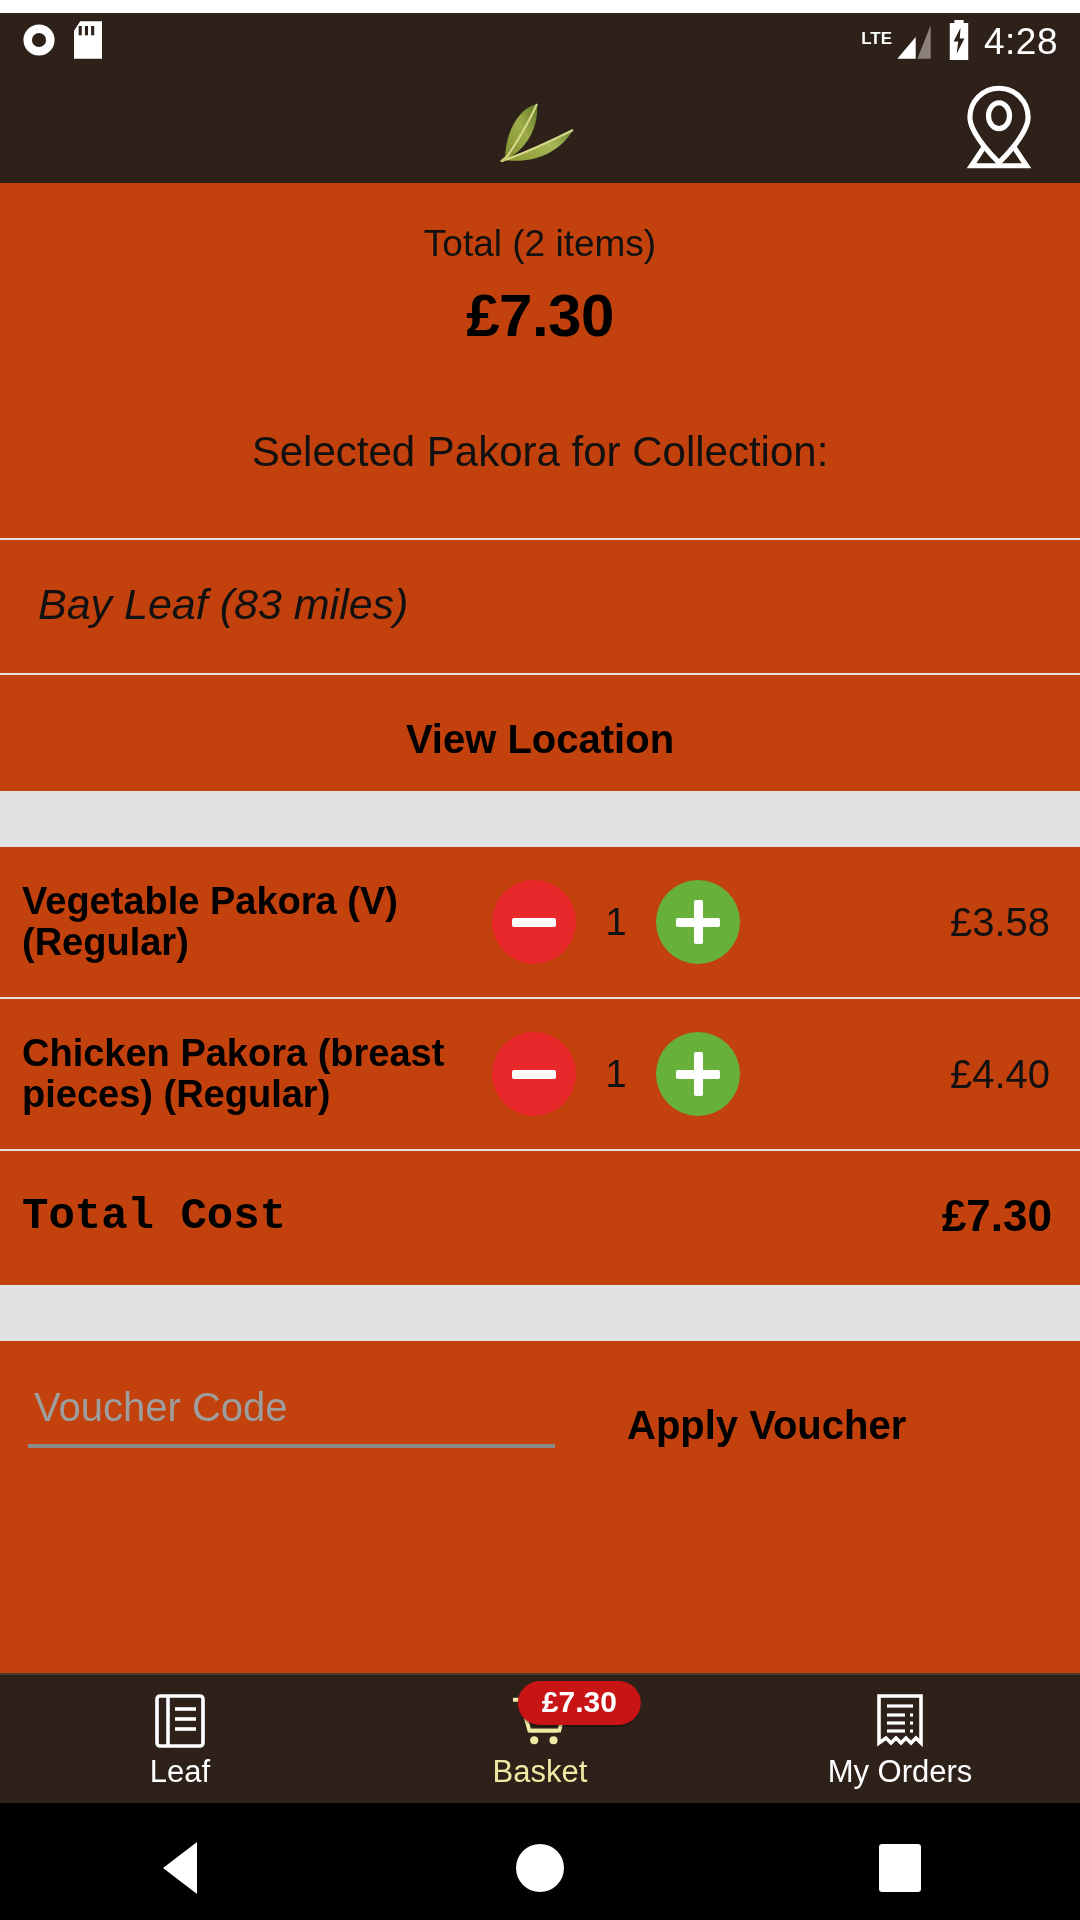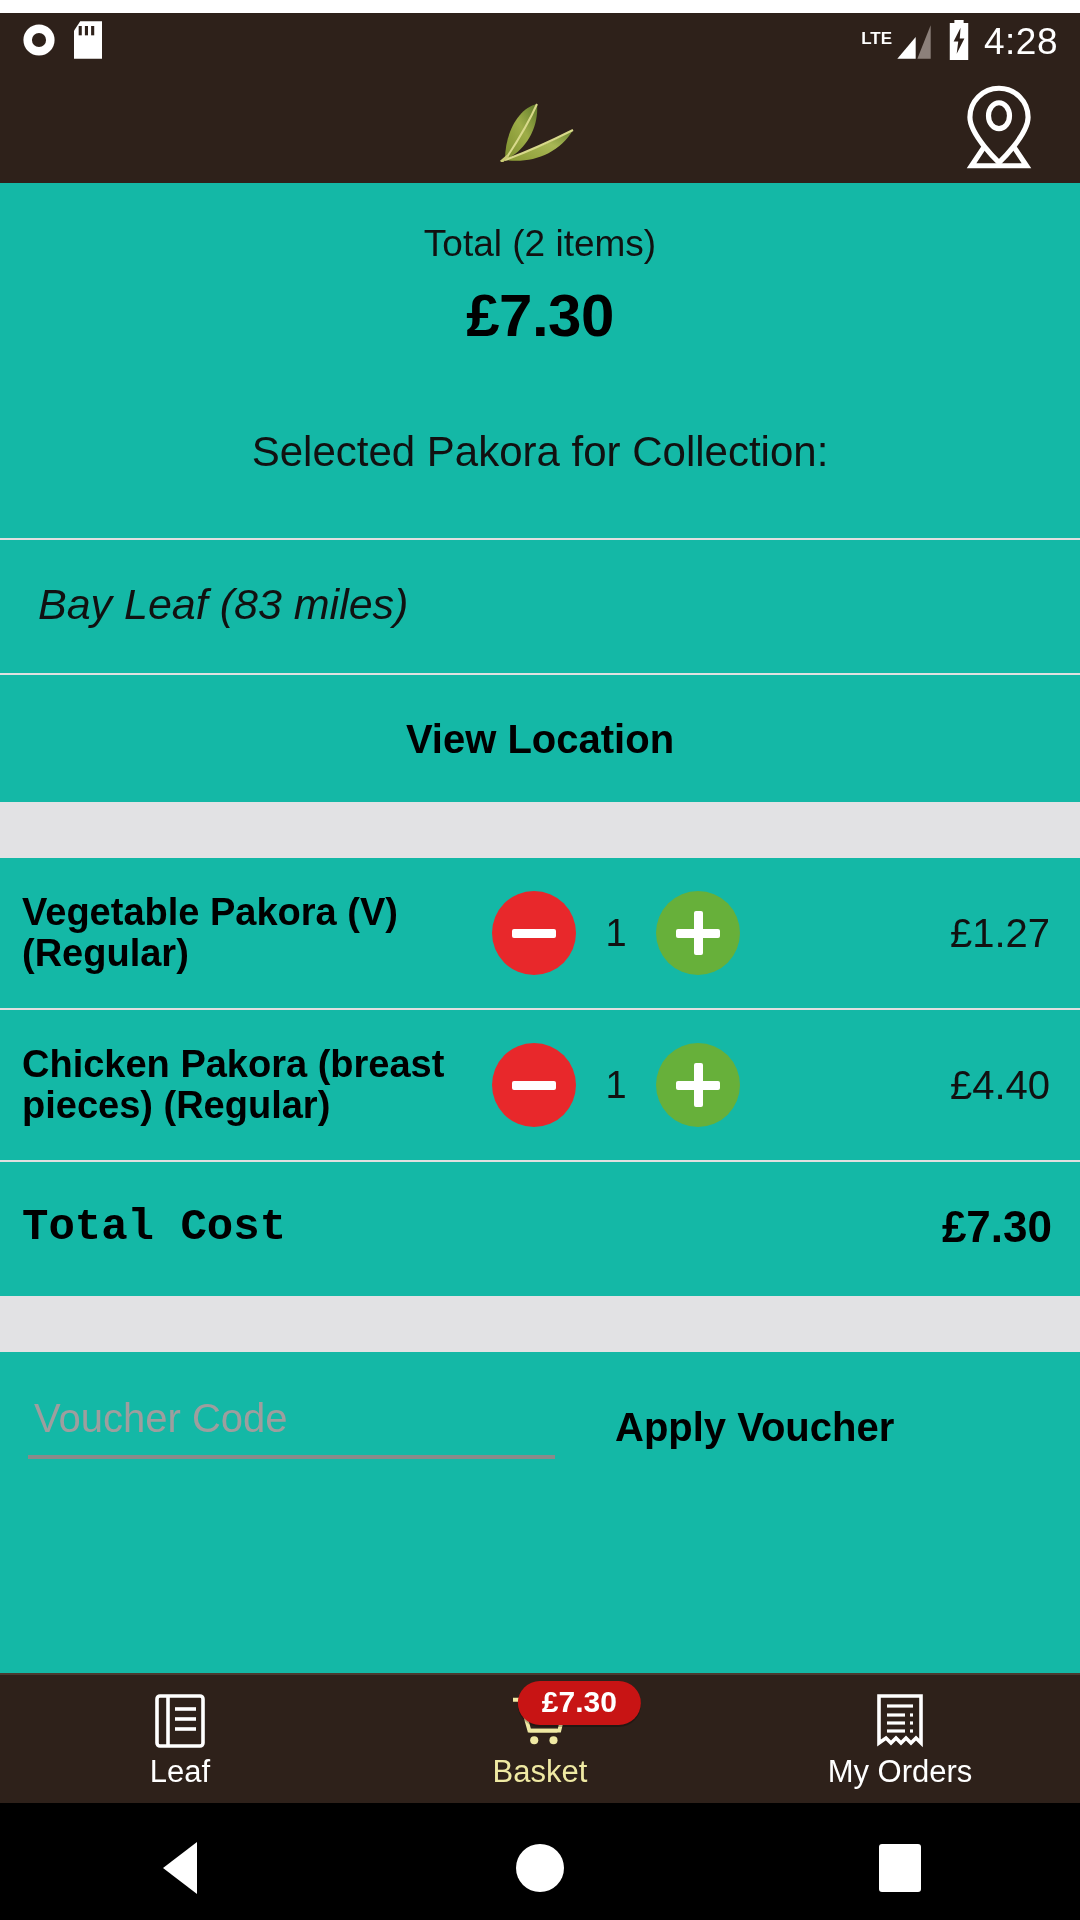--- a/index.html
+++ b/index.html
@@ -29,34 +29,34 @@
     display:flex; align-items:center; justify-content:center;
     flex:0 0 auto;
   }
   .logo { width:130px; height:70px; }
   .pin-btn {
     position:absolute; right:42px; top:50%; transform:translateY(-50%);
     width:78px; height:84px; display:flex; align-items:center; justify-content:center;
   }
 
   
-  .content { flex:1 1 auto; background:#14b8a6; overflow:hidden; }
+  .content { flex:1 1 auto; background:#c2410c; overflow:hidden; }
 
   .summary { padding:40px 0 0; text-align:center; }
   .summary-label { font-size:37px; color:#111; }
   .summary-total { font-size:60px; font-weight:bold; color:#000; margin-top:16px; letter-spacing:-0.5px; }
 
   .collection-title { text-align:center; font-size:42px; color:#111; padding:78px 0 62px; }
 
   .hr { height:2px; background:#e0e0e0; width:100%; }
 
   .store-row { padding:40px 38px 44px;font-style:italic; }
   .store-name { font-size:43px; color:#111; }
 
-  .viewloc-row { padding:42px 0 40px; text-align:center; }
+  .viewloc-row { padding:42px 0 29px; text-align:center; }
   .viewloc { font-size:40px; font-weight:bold; color:#000; }
 
   .band { height:56px; background:#e2e2e4; }
 
   .item-row {
     display:flex; align-items:center;
     padding:26px 30px 26px 22px; min-height:150px;
   }
   .item-name {
     flex:0 0 470px; font-size:38px; font-weight:bold; color:#000;
@@ -76,21 +76,21 @@
   .item-price { margin-left:auto; font-size:40px; color:#111; }
 
   .total-row {
     display:flex; align-items:center; justify-content:space-between;
     padding:40px 28px 44px 22px;
   }
   .total-label { font-size:44px; font-weight:bold; color:#000;font-family:Liberation Mono, monospace; }
   .total-value { font-size:44px; font-weight:bold; color:#000; }
 
   .voucher-row {
-    display:flex; align-items:center; padding:44px 30px 30px 28px; gap:34px;
+    display:flex; align-items:flex-end; padding:44px 30px 30px 28px; gap:46px;
   }
   .voucher-input {
     flex:0 0 408px; border:none; border-bottom:4px solid #8a8a8a;
     background:transparent; font-family:inherit; font-size:40px;
     color:#111; padding:0 6px 14px 6px; outline:none;
   }
   .voucher-input::placeholder { color:#9e9e9e; }
   .apply-voucher { font-size:40px; font-weight:bold; color:#000; margin-left:26px; }
 
   
@@ -226,21 +226,21 @@
           <span class="bar-h"></span>
         </div>
         <div class="qty">1</div>
         <div class="circle-btn plus-btn">
           <span class="plus-inner">
             <span class="bar-h"></span>
               <span class="plus-v"></span>
           </span>
         </div>
       </div>
-      <div class="item-price">£1.27</div>
+      <div class="item-price">£3.58</div>
     </div>
 
     <div class="hr"></div>
 
     <div class="item-row">
       <div class="item-name">Chicken Pakora (breast pieces) (Regular)</div>
       <div class="stepper">
         <div class="circle-btn minus-btn">
           <span class="bar-h"></span>
         </div>

